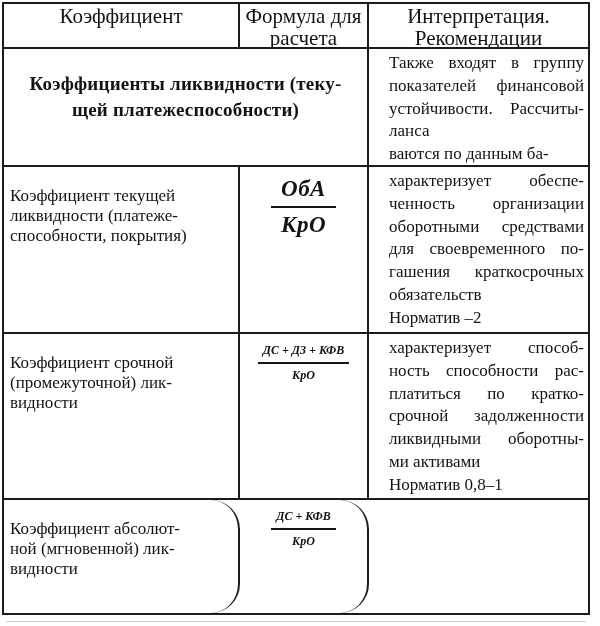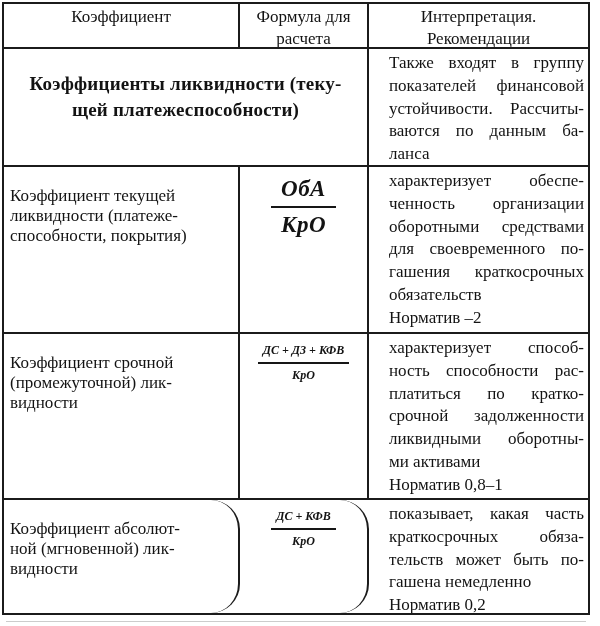--- a/index.html
+++ b/index.html
@@ -25,21 +25,21 @@
     border-right: 2px solid #1b1b1b;
     border-bottom: 2px solid #1b1b1b;
     overflow: hidden;
   }
   .cell.last-col { border-right: none; }
   .cell.last-row { border-bottom: none; border-radius: 29px; }
 
   
   .head {
     text-align: center;
-    font-size: 17px;
+    font-size: 21px;
     line-height: 21.5px;
     padding-top: 2px;
     white-space: pre-line;
   }
 
   
   .section-title {
     grid-column: 1 / 3;
     text-align: center;
     font-weight: bold;
@@ -106,22 +106,22 @@
 расчета</div>
     <div class="cell head last-col">Интерпретация.
 Рекомендации</div>
 
     <div class="cell section-title">Коэффициенты ликвидности (теку-
 щей платежеспособности)</div>
     <div class="cell desc justlines last-col">
         <div class="line">Также входят в группу</div>
         <div class="line">показателей финансовой</div>
         <div class="line">устойчивости. Рассчиты-</div>
+        <div class="line">ланса</div>
         <div class="line">ваются по данным ба-</div>
-        <div class="line">ланса</div>
       </div>
 
     <div class="cell name">Коэффициент текущей
 ликвидности (платеже-
 способности, покрытия)</div>
     <div class="cell formula">
       <span class="frac frac-large">
         <span class="num">ОбА</span>
         <span class="den">КрО</span>
       </span>
@@ -161,25 +161,16 @@
 
     <div class="cell name last-row">Коэффициент абсолют-
 ной (мгновенной) лик-
 видности</div>
     <div class="cell formula last-row">
       <span class="frac frac-small">
         <span class="num">ДС + КФВ</span>
         <span class="den">КрО</span>
       </span>
     </div>
-    <div class="cell desc last-col last-row">
-      <div class="justlines">
-          <div class="line">показывает, какая часть</div>
-          <div class="line">краткосрочных обяза-</div>
-          <div class="line">тельств может быть по-</div>
-          <div class="line">гашена немедленно</div>
-        </div>
-      <div class="norm-line">Норматив 0,2</div>
-    </div>
 
   </div>
   <div class="scan-shadow"></div>
 </div>
 
 </body></html>

